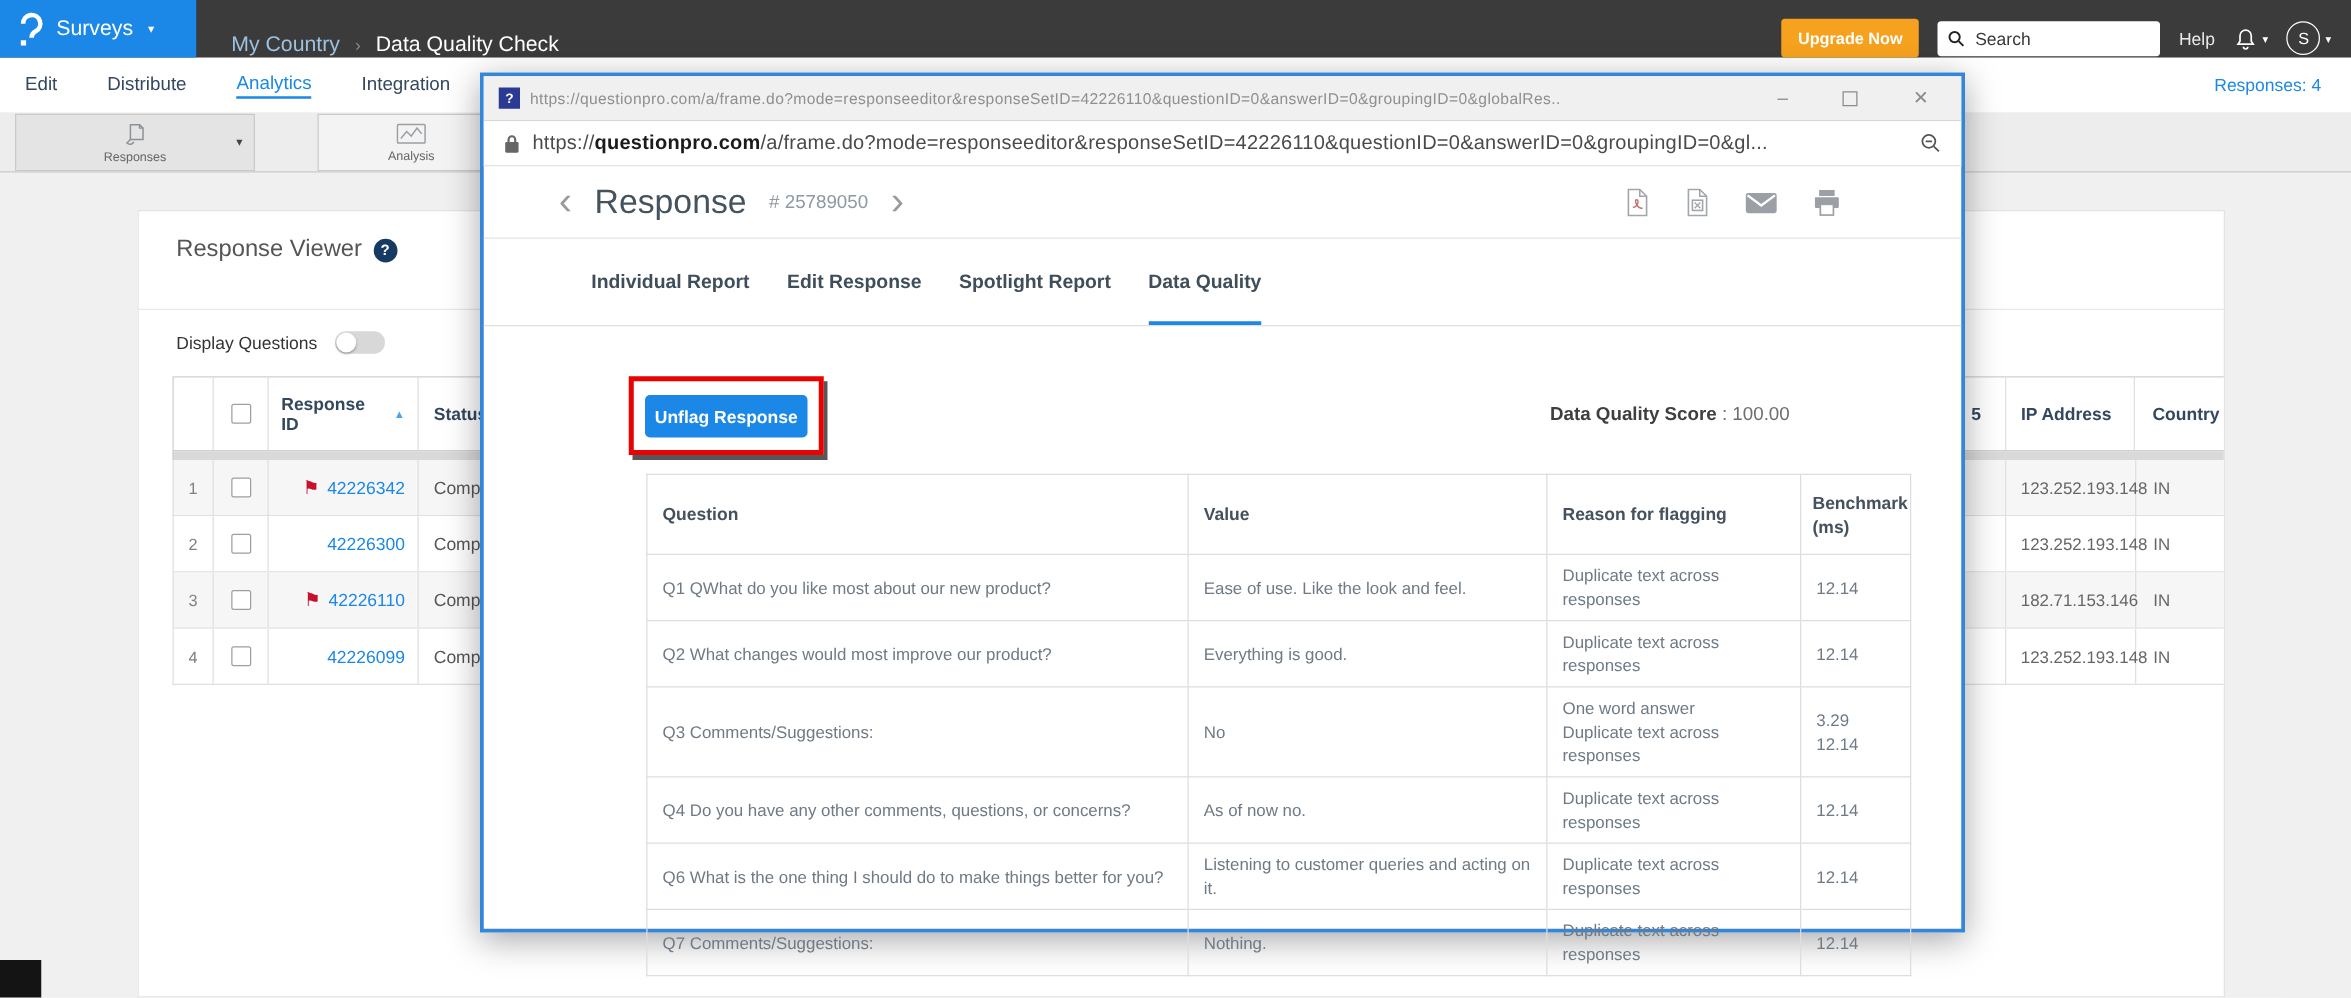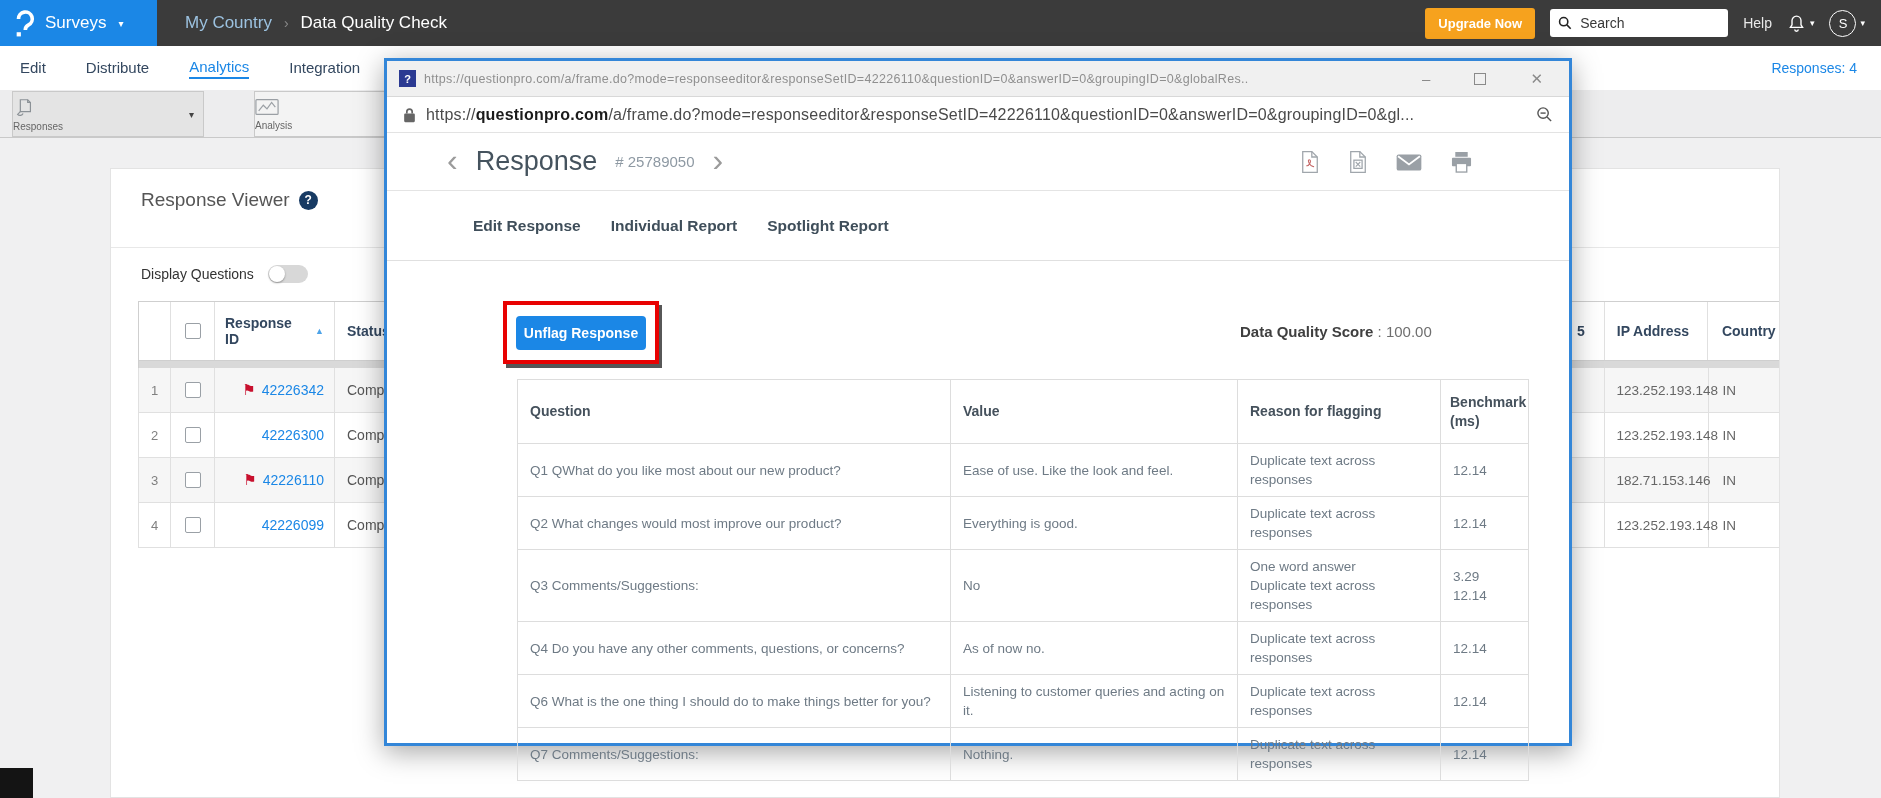--- a/index.html
+++ b/index.html
@@ -1,21 +1,21 @@
 <!DOCTYPE html>
 <html><head>
 <meta charset="utf-8">
 <style>
   * { box-sizing: border-box; }
   html,body { margin:0; padding:0; width:1881px; height:798px; overflow:hidden;
               font-family:"Liberation Sans", sans-serif; background:#f0f0f1; }
 
   
   .topbar { position:absolute; left:0; top:0; width:1881px; height:46px; background:#3b3b3b;
-            display:flex; align-items:center; z-index:10; }
+            display:flex; align-items:flex-end; z-index:10; }
   .logo-block { width:157px; height:46px; background:#1b87e6; display:flex; align-items:center;
                 padding-left:13px; gap:10px; cursor:pointer; }
   .brand-label { color:#fff; font-size:17px; }
   .caret-w { color:#fff; font-size:10px; margin-left:2px; }
   .crumbs { margin-left:28px; font-size:17px; display:flex; align-items:center; gap:12px; }
   .crumb-parent { color:#9cc2e0; cursor:pointer; }
   .crumb-sep { color:#8a8a8a; font-size:14px; }
   .crumb-current { color:#ffffff; }
   .topbar-right { margin-left:auto; display:flex; align-items:center; gap:15px; padding-right:16px; }
   .upgrade-btn { background:#f6a21e; color:#fff; border:none; border-radius:3px; font-size:13px;
@@ -39,21 +39,21 @@
   .nav-item.active { color:#1b87e6; border-bottom:2px solid #1b87e6; }
   .responses-count { margin-left:auto; color:#1b87e6; font-size:14px; padding-right:4px; }
 
   
   .toolbar { position:absolute; left:0; top:90px; width:1881px; height:48px; background:#ededee;
              border-bottom:1px solid #c9c9c9; z-index:5; }
   .tile { position:absolute; top:1px; height:46px; border:1px solid #c9c9c9; background:#e4e4e4;
           cursor:pointer; }
   .tile.t1 { left:12px;  width:192px; }
   .tile.t2 { left:254px; width:150px; background:#f3f3f3; }
-  .tile-inner { height:100%; display:flex; flex-direction:column; align-items:flex-start;
+  .tile-inner { height:100%; display:flex; flex-direction:column; align-items:center;
                 justify-content:center; gap:2px; }
   .tile-label { font-size:10px; color:#666; }
   .tile-caret { position:absolute; right:9px; top:50%; transform:translateY(-50%);
                 color:#444; font-size:10px; }
 
   
   .panel { position:absolute; left:110px; top:168px; width:1670px; height:630px; background:#fff;
            border:1px solid #e3e3e3; overflow:hidden; z-index:1; }
   .panel-title { position:absolute; left:30px; top:20px; display:flex; align-items:center; gap:9px;
                  font-size:19px; color:#555; }
@@ -410,23 +410,24 @@
         <svg width="23" height="21" viewBox="0 0 24 22">
           <rect x="5.5" y="0" width="13" height="5" fill="#9aa0a6"></rect>
           <rect x="2" y="6" width="20" height="9" rx="1" fill="#9aa0a6"></rect>
           <rect x="6.5" y="12" width="11" height="9" fill="#fff" stroke="#9aa0a6" stroke-width="1.4"></rect>
         </svg>
       </span>
     </span>
   </div>
 
   <div class="m-tabs">
+      <span class="m-tab">Individual Report</span>
       <span class="m-tab">Edit Response</span>
-      <span class="m-tab">Individual Report</span>
       <span class="m-tab">Spotlight Report</span>
+      <span class="m-tab active">Data Quality</span>
     </div>
 
   <div class="m-body">
     <div class="red-box">
       <button class="unflag-btn">Unflag Response</button>
     </div>
     <div class="score"><b>Data Quality Score</b><span> : 100.00</span></div>
 
     <table class="m-table">
       <colgroup>

